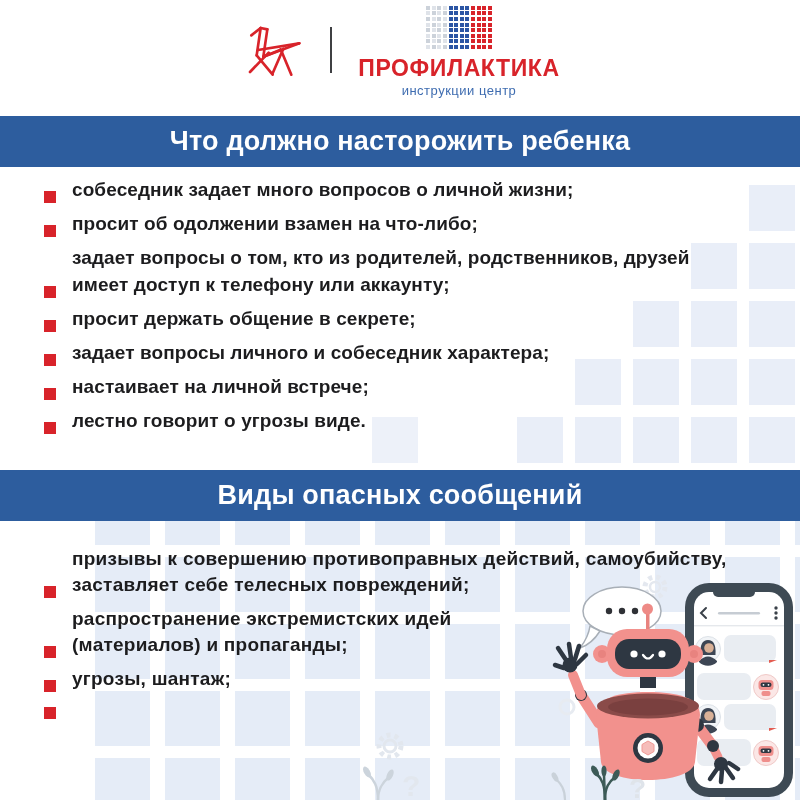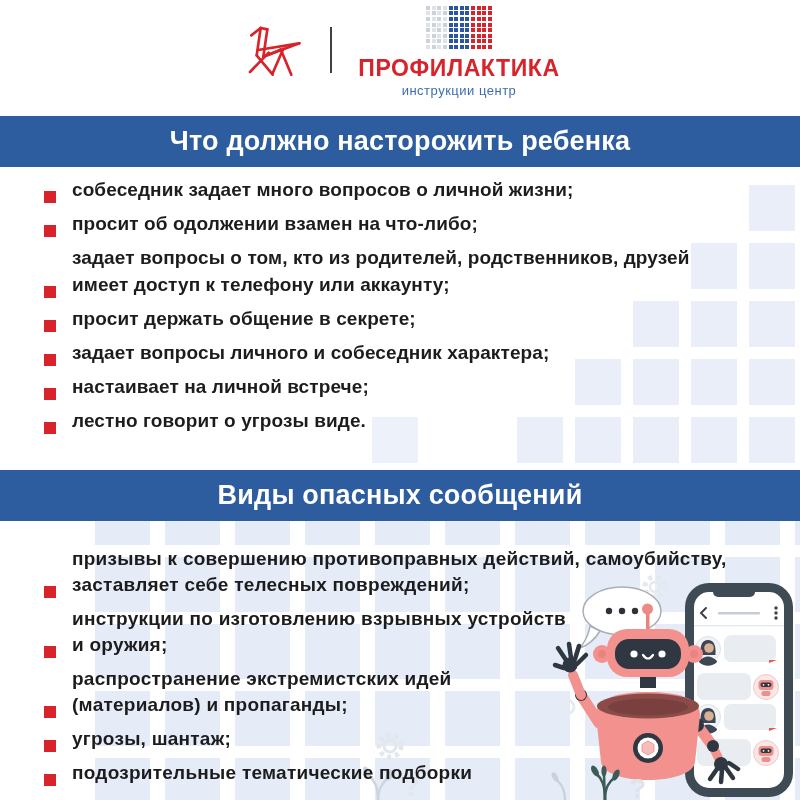--- a/index.html
+++ b/index.html
@@ -313,35 +313,29 @@
     </li>
   </ul>
 <ul class="list" id="list2">
     <li class="item">
       <span class="bullet"></span>
       <span class="item-text">призывы к совершению противоправных действий, самоубийству,
 заставляет себе телесных повреждений;</span>
     </li>
     <li class="item">
       <span class="bullet"></span>
-      <span class="item-text">инструкции по изготовлению взрывных устройств
-и оружия;</span>
-    </li>
-    <li class="item">
-      <span class="bullet"></span>
       <span class="item-text">распространение экстремистских идей
 (материалов) и пропаганды;</span>
     </li>
     <li class="item">
       <span class="bullet"></span>
       <span class="item-text">угрозы, шантаж;</span>
     </li>
     <li class="item">
       <span class="bullet"></span>
-      <span class="item-text">подозрительные тематические подборки</span>
     </li>
   </ul>
 
 <svg class="illustration" width="255" height="235" viewBox="0 0 255 235">
   <defs>
     <g id="av-person">
       <circle r="12.5" fill="#f1f4f7" stroke="#dde2e8" stroke-width="1"></circle>
       <path d="M-7.5 6 Q-8.5 -9 0 -9 Q8.5 -9 7.5 6 Z" fill="#3d4654"></path>
       <circle cx="1" cy="-1" r="4.8" fill="#d9b197"></circle>
       <path d="M-9 12 Q0 3 9 12 L9 13 A12.5 12.5 0 0 1 -9 13 Z" fill="#3d4654"></path>

